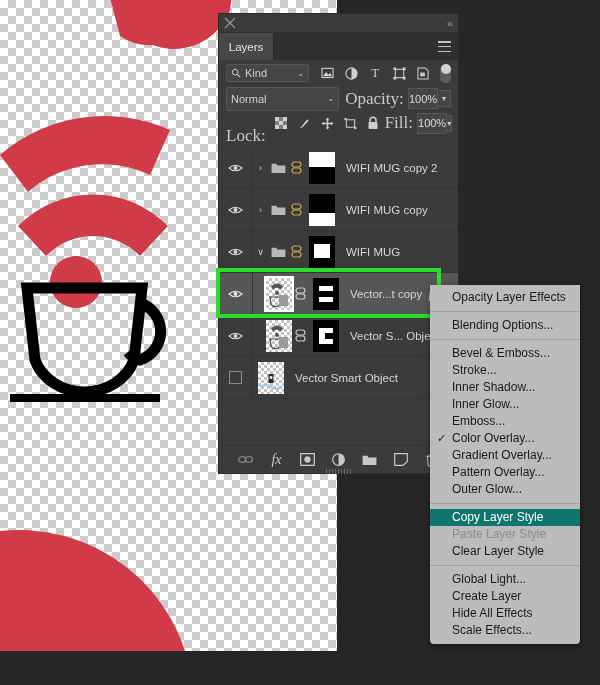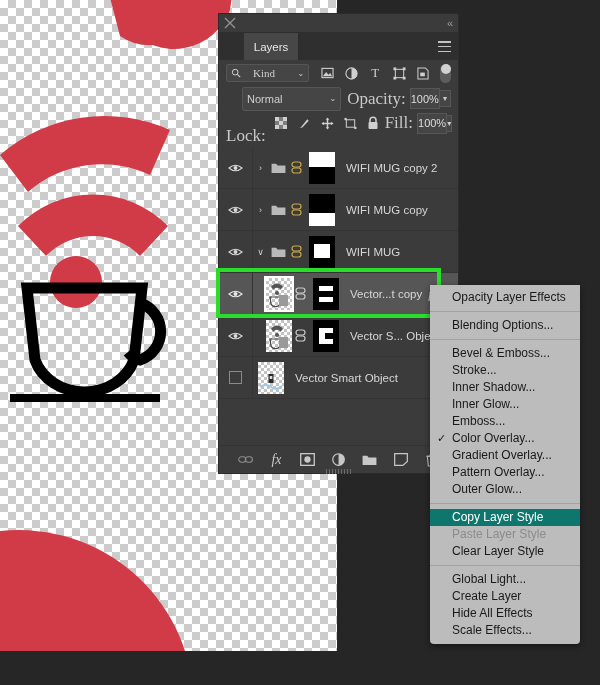--- a/index.html
+++ b/index.html
@@ -33,54 +33,54 @@
     position:relative;height:18px;background:#3b3b3b;border-bottom:1px solid #2e2e2e;
   }
   #panel-close{
     position:absolute;left:5px;top:3px;width:12px;height:12px;opacity:.75;
   }
   #panel-collapse{
     position:absolute;right:6px;top:3px;font-size:11px;line-height:12px;color:#9a9a9a;
     letter-spacing:-1px;
   }
   #tab-strip{
-    height:27px;background:#2f2f2f;display:flex;align-items:stretch;position:relative;padding-left:25px;
+    height:27px;background:#2f2f2f;display:flex;align-items:stretch;position:relative;
   }
   #tab-layers{
     width:54px;background:#474747;display:flex;align-items:center;justify-content:center;
     color:#e6e6e6;font-size:11.5px;border-right:1px solid #2b2b2b;
   }
   #panel-menu-btn{
     position:absolute;right:7px;top:8px;width:13px;height:11px;
     display:flex;flex-direction:column;justify-content:space-between;
   }
   #panel-menu-btn i{display:block;height:1.5px;background:#c2c2c2;}
 
   .panel-row{background:#3b3b3b;display:flex;align-items:center;padding:0 7px;}
   #filter-row{height:26px;gap:0;}
   .kind-select{
     width:85px;height:18px;background:#454545;border:1px solid #565656;border-radius:2px;
-    display:flex;align-items:center;padding:0 4px;gap:12px;color:#cfcfcf;font-size:11px;
-    position:relative;box-sizing:border-box;font-family:Liberation Serif, serif;
+    display:flex;align-items:center;padding:0 4px;gap:4px;color:#cfcfcf;font-size:11px;
+    position:relative;box-sizing:border-box;
   }
   .kind-select .chev{margin-left:auto;font-size:8px;color:#cfcfcf;}
   .filter-icons{display:flex;align-items:center;gap:0;margin-left:6px;}
   .filter-icons .fi{width:24px;height:22px;display:flex;align-items:center;justify-content:center;}
   .toggle-pill{
     margin-left:5px;width:11px;height:19px;border-radius:6px;background:#5c5c5c;position:relative;
   }
   .toggle-pill::after{
     content:"";position:absolute;left:0.5px;top:0.5px;width:10px;height:10px;border-radius:50%;
     background:#d2d2d2;
   }
 
   #blend-row{height:25px;}
   .blend-select{
     width:133px;height:24px;background:#454545;border:1px solid #565656;border-radius:2px;
-    display:flex;align-items:center;padding:0 4px;color:#cfcfcf;font-size:11px;box-sizing:border-box;margin-left:16px;
+    display:flex;align-items:center;padding:0 4px;color:#cfcfcf;font-size:11px;box-sizing:border-box;
   }
   .blend-select .chev{margin-left:auto;font-size:8px;}
   .lbl{font-size:17px;color:#c8c8c8;margin-left:6px;font-family:Liberation Serif, serif;}
   .numfield{
     margin-left:4px;width:36px;height:21px;background:#454545;border:1px solid #565656;
     display:flex;align-items:center;justify-content:center;font-size:11px;color:#dcdcdc;box-sizing:border-box;
   }
   .stepper{
     width:15px;height:17px;background:#454545;border:1px solid #565656;border-left:none;
     display:flex;align-items:center;justify-content:center;font-size:8px;color:#cfcfcf;box-sizing:border-box;

